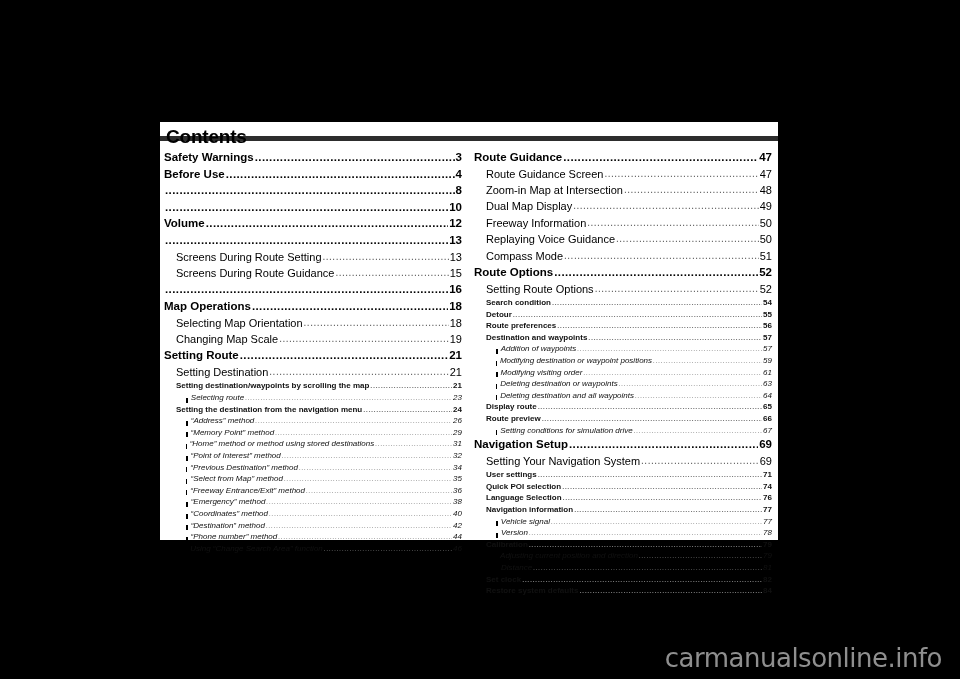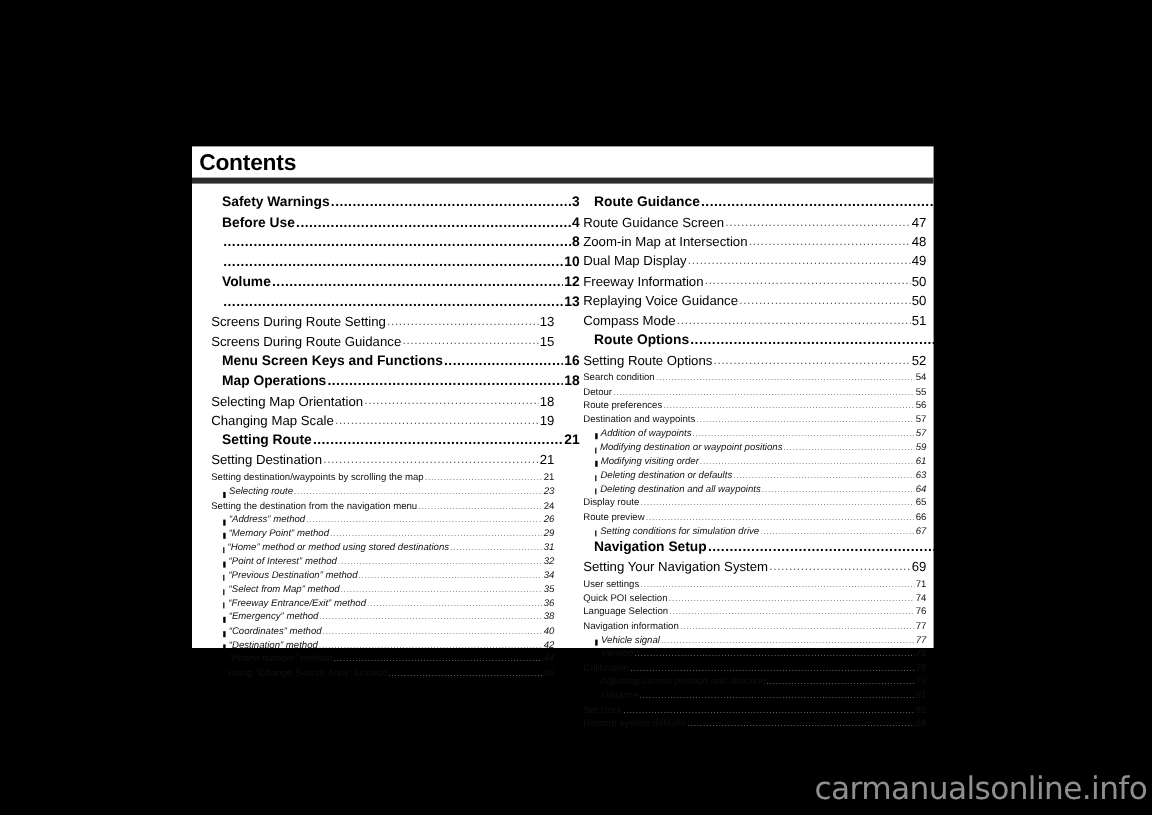--- a/index.html
+++ b/index.html
@@ -23,21 +23,21 @@
     width: 618px;
     height: 418px;
     background: #ffffff;
     box-sizing: border-box;
     padding: 0;
   }
 
   
   #contents-header {
     padding: 4px 0 2px 6px;
-    height: 26px;
+    height: 14px;
     box-sizing: border-box;
   }
   #contents-title {
     font-size: 19px;
     font-weight: bold;
     letter-spacing: -0.2px;
     color: #000;
     line-height: 22px;
   }
   #header-rule {
@@ -76,37 +76,36 @@
     min-width: 4px;
   }
   .entry .page { flex: 0 0 auto; text-align: right; }
 
   
   .lvl1 {
     font-size: 11.5px;
     font-weight: bold;
     line-height: 16.6px;
     padding-left: 0;
-    margin-left: 21px;
   }
   .lvl1 .leader { font-size: 11.5px; font-weight: bold; letter-spacing: 0.4px; }
 
   
   .lvl2 {
     font-size: 11px;
     font-weight: normal;
     line-height: 16.4px;
     padding-left: 12px;
   }
   .lvl2 .leader { font-size: 10px; letter-spacing: 0.5px; color: #555; }
 
   
   .lvl3 {
     font-size: 8px;
-    font-weight: normal;
+    font-weight: bold;
     line-height: 11.6px;
     padding-left: 12px;
     color: #111;
     justify-content: space-between;
   }
   .lvl3 .leader { font-size: 7.5px; letter-spacing: 0.5px; color: #777; }
 
   
   .lvl4 {
     font-size: 8px;
@@ -124,21 +123,21 @@
     background: #000;
     margin-right: 3px;
     vertical-align: baseline;
     position: relative;
     top: -1px;
   }
 
   
   #watermark {
     position: absolute;
-    right: 4px;
+    right: 18px;
     bottom: 6px;
     color: #8f8f8f;
     font-size: 26px;
     letter-spacing: -0.5px;
     font-family: "DejaVu Sans", sans-serif;
     line-height: 30px;
     user-select: none;
   }
 </style>
 </head>
@@ -185,21 +184,20 @@
           <span class="label">Screens During Route Setting</span>
           <span class="leader">............................................................................................................................................................................................................................</span>
           <span class="page">13</span>
         </div>
         <div class="entry lvl2">
           <span class="label">Screens During Route Guidance</span>
           <span class="leader">............................................................................................................................................................................................................................</span>
           <span class="page">15</span>
         </div>
         <div class="entry lvl1">
-          <span class="label">Menu Screen Keys and Functions</span>
           <span class="leader">............................................................................................................................................................................................................................</span>
           <span class="page">16</span>
         </div>
         <div class="entry lvl1">
           <span class="label">Map Operations</span>
           <span class="leader">............................................................................................................................................................................................................................</span>
           <span class="page">18</span>
         </div>
         <div class="entry lvl2">
           <span class="label">Selecting Map Orientation</span>
@@ -389,21 +387,21 @@
           <span class="page">59</span>
         </div>
         <div class="entry lvl4">
           <span class="bullet"></span>
           <span class="label">Modifying visiting order</span>
           <span class="leader">............................................................................................................................................................................................................................</span>
           <span class="page">61</span>
         </div>
         <div class="entry lvl4">
           <span class="bullet"></span>
-          <span class="label">Deleting destination or defaults</span>
+          <span class="label">Deleting destination or waypoints</span>
           <span class="leader">............................................................................................................................................................................................................................</span>
           <span class="page">63</span>
         </div>
         <div class="entry lvl4">
           <span class="bullet"></span>
           <span class="label">Deleting destination and all waypoints</span>
           <span class="leader">............................................................................................................................................................................................................................</span>
           <span class="page">64</span>
         </div>
         <div class="entry lvl3">

